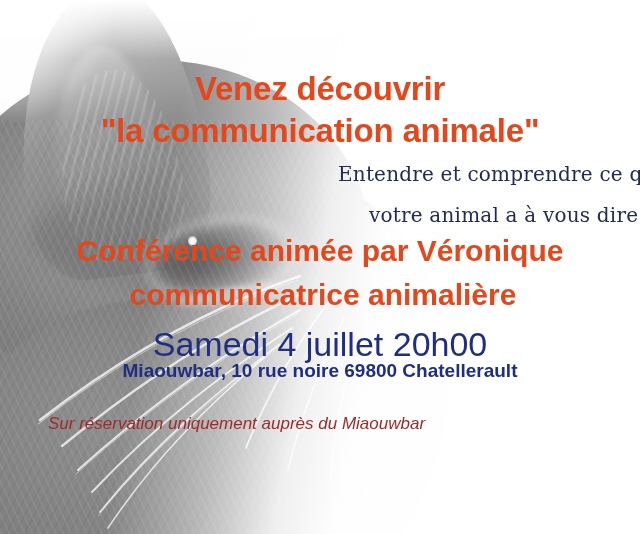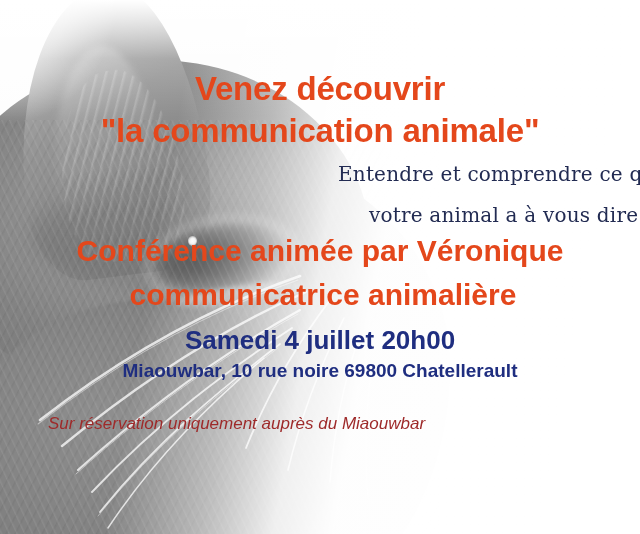--- a/index.html
+++ b/index.html
@@ -244,22 +244,22 @@
     font-weight: 700;
     font-size: 30px;
     left: 0; right: 0;
     text-align: center;
   }
   .conf-1 { top: 234px; }
   .conf-2 { top: 278px; padding-left: 6px; }
 
   .date-line {
     color: #1f2e80;
-    font-weight: 700;
-    font-size: 26px;
+    font-weight: 400;
+    font-size: 34px;
     left: 0; right: 0;
     text-align: center;
     top: 325px;
   }
   .addr-line {
     color: #1f2e80;
     font-weight: 700;
     font-size: 19px;
     left: 0; right: 0;
     text-align: center;

